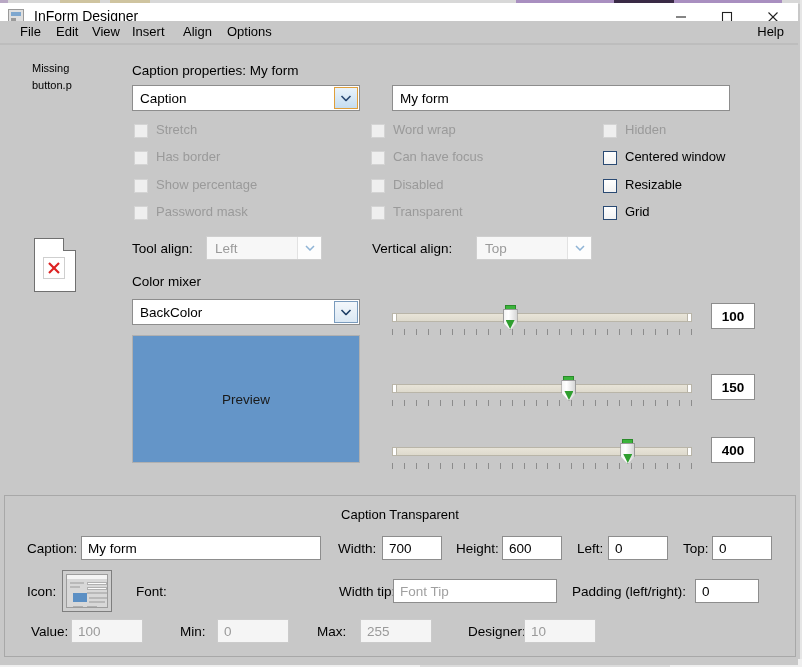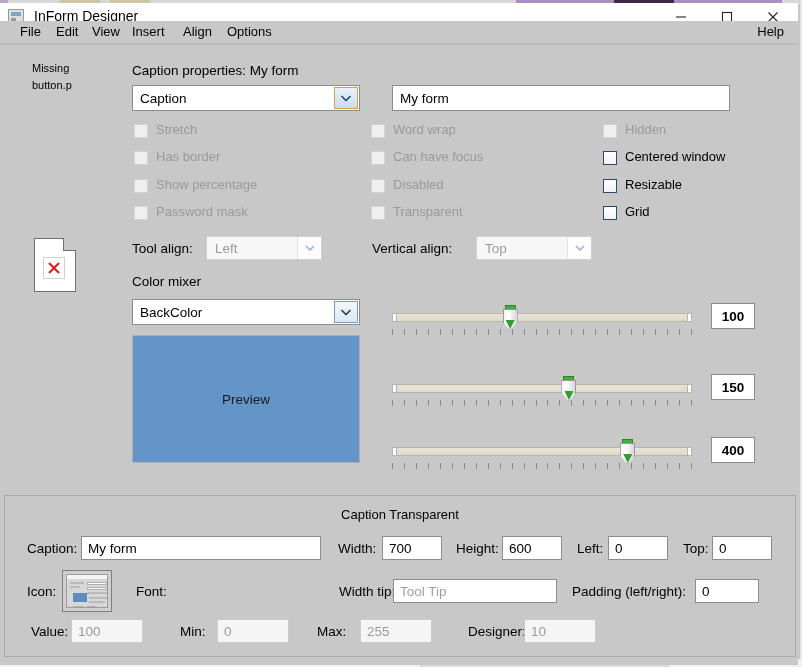--- a/index.html
+++ b/index.html
@@ -480,21 +480,21 @@
             <span class="mblue"></span>
             <span class="ml" style="left:22px;top:22px;width:18px;"></span>
             <span class="ml" style="left:22px;top:26px;width:16px;"></span>
             <span class="mw" style="left:6px;top:31px;width:10px;"></span>
             <span class="mw" style="left:20px;top:31px;width:10px;"></span>
           </span>
         </span>
         <span class="blabel" style="left:131px;">Font:</span>
         <span class="blabel" style="left:334px;">Width tip:</span>
         <span class="binput ph" style="left:388px;width:164px;">
-          <span class="v">Tool Tip</span>
+          <span class="v">Font Tip</span>
         </span>
         <span class="blabel" style="left:567px;">Padding (left/right):</span>
         <span class="binput" style="left:690px;width:64px;">
           <span class="v">0</span>
         </span>
       </div>
 
       <div class="brow" style="top:120px;height:30px;">
         <span class="blabel" style="left:26px;">Value:</span>
         <span class="binput dis" style="left:66px;width:72px;">

